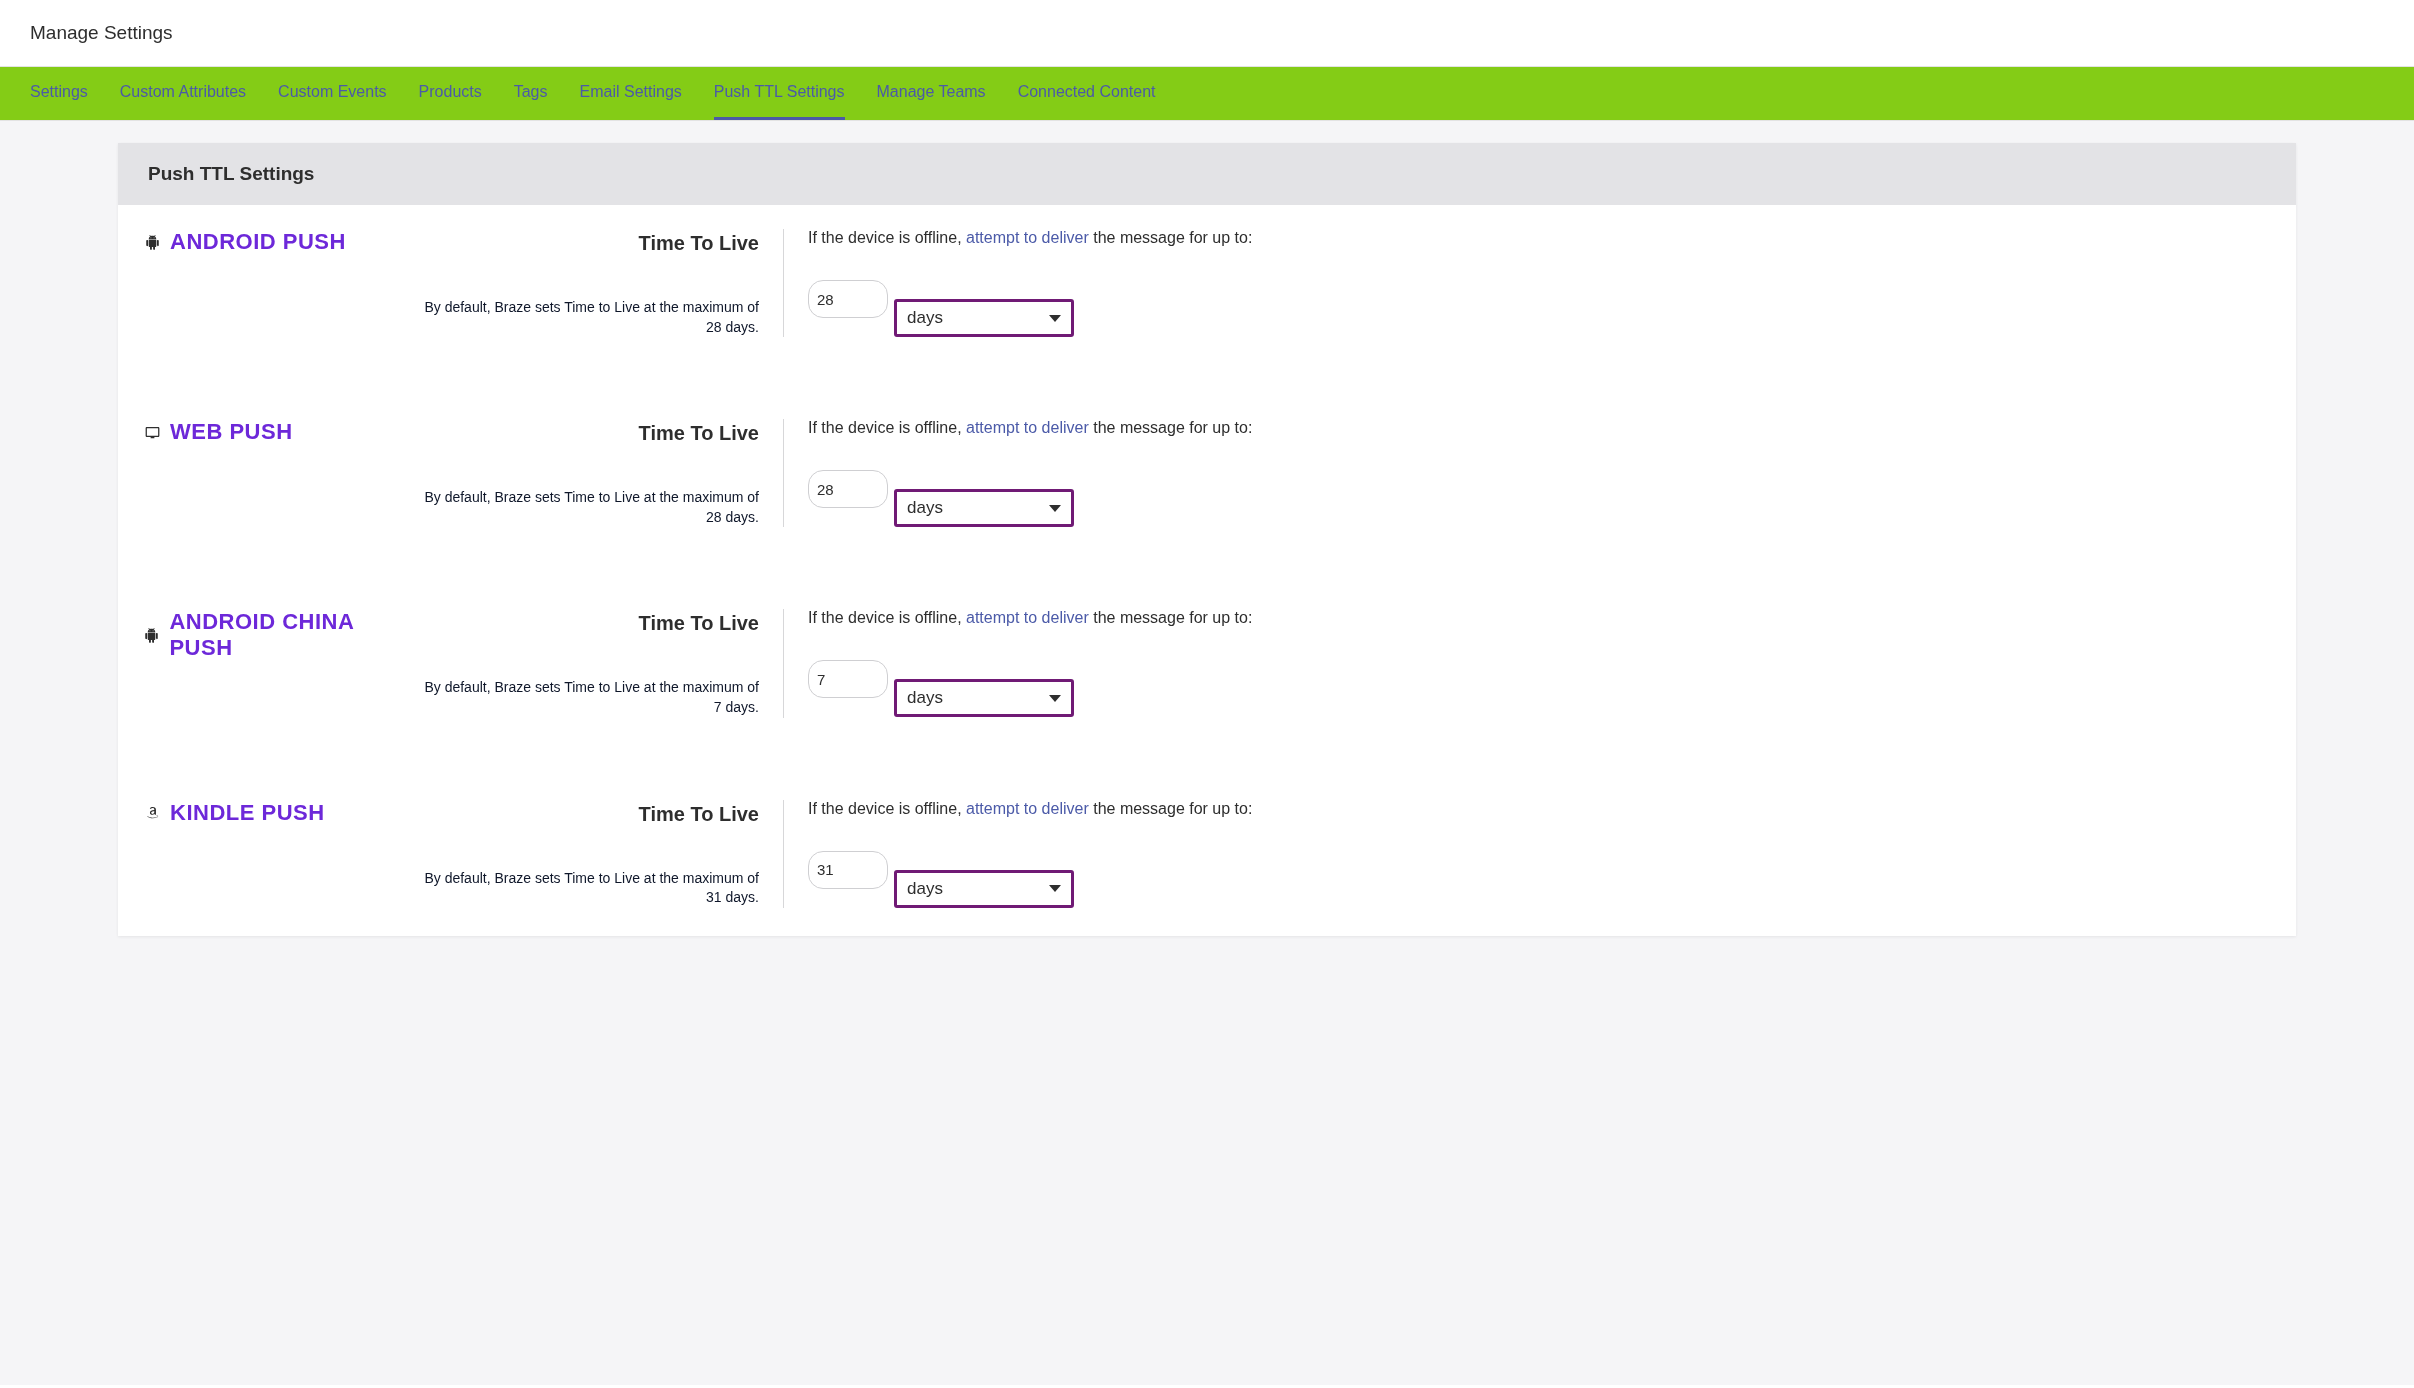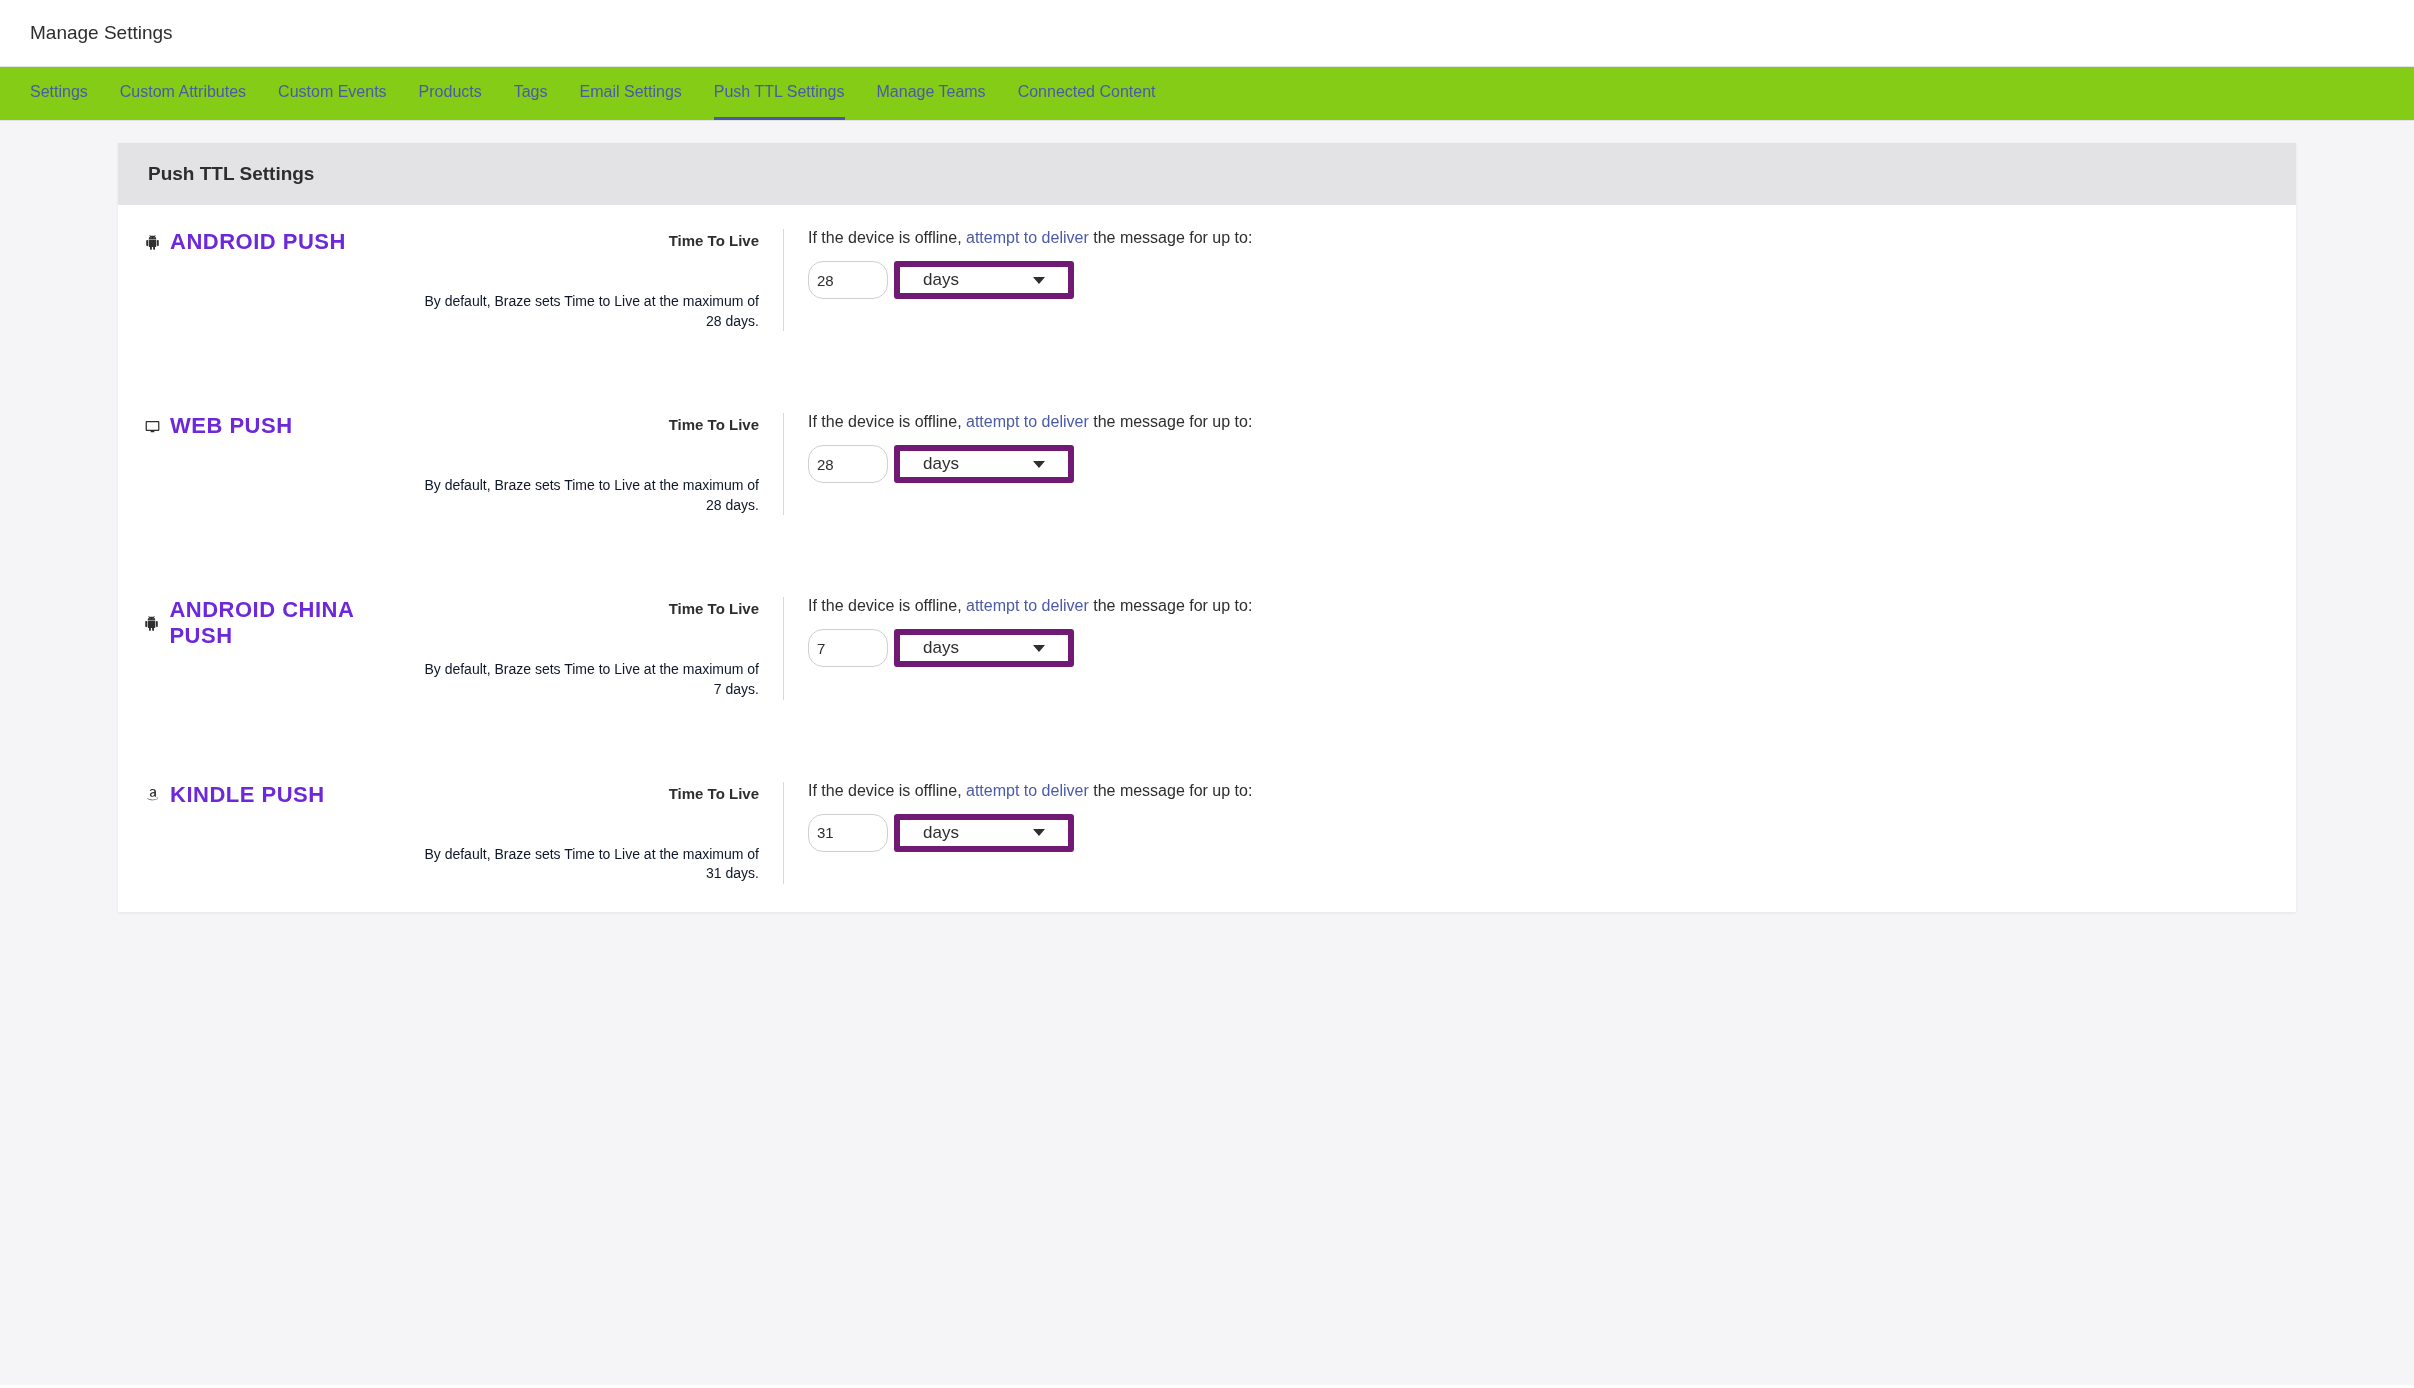--- a/index.html
+++ b/index.html
@@ -83,21 +83,21 @@
     .ttl-middle {
       flex: 0 0 370px;
       text-align: right;
       padding-right: 24px;
       border-right: 1px solid #d7d7d9;
       color: #2e2e2e;
       padding-top: 3px;
       min-height: 64px;
     }
     .ttl-middle .ttl-title {
-      font-size: 15px;
+      font-size: 20px;
       font-weight: 700;
       margin-bottom: 4px;
     }
     .ttl-middle .ttl-desc {
       font-size: 14px;
       color: #0f172a;
       line-height: 1.4;
       margin-top: 43px;
     }
     .ttl-right {
@@ -122,30 +122,31 @@
       height: 38px;
       border: 1px solid #cfcfd2;
       border-radius: 15px;
       padding: 0 8px;
       font-size: 15px;
       color: #2e2e2e;
     }
     .unit-select {
       width: 180px;
       height: 38px;
-      border: 6px solid #701a75;
+      border: 3px solid #701a75;
       border-radius: 3px;
       display: flex;
       align-items: center;
       justify-content: space-between;
-      padding: 0 23px;
+      padding: 0 10px;
       font-size: 17px;
       color: #2e2e2e;
       cursor: pointer;
       background: #fff;
+      margin-top: 38px;
     }
     .unit-select .caret {
       width: 0; height: 0;
       border-left: 6px solid transparent;
       border-right: 6px solid transparent;
       border-top: 7px solid #2e2e2e;
     }
   </style>
 </head>
 <body>

